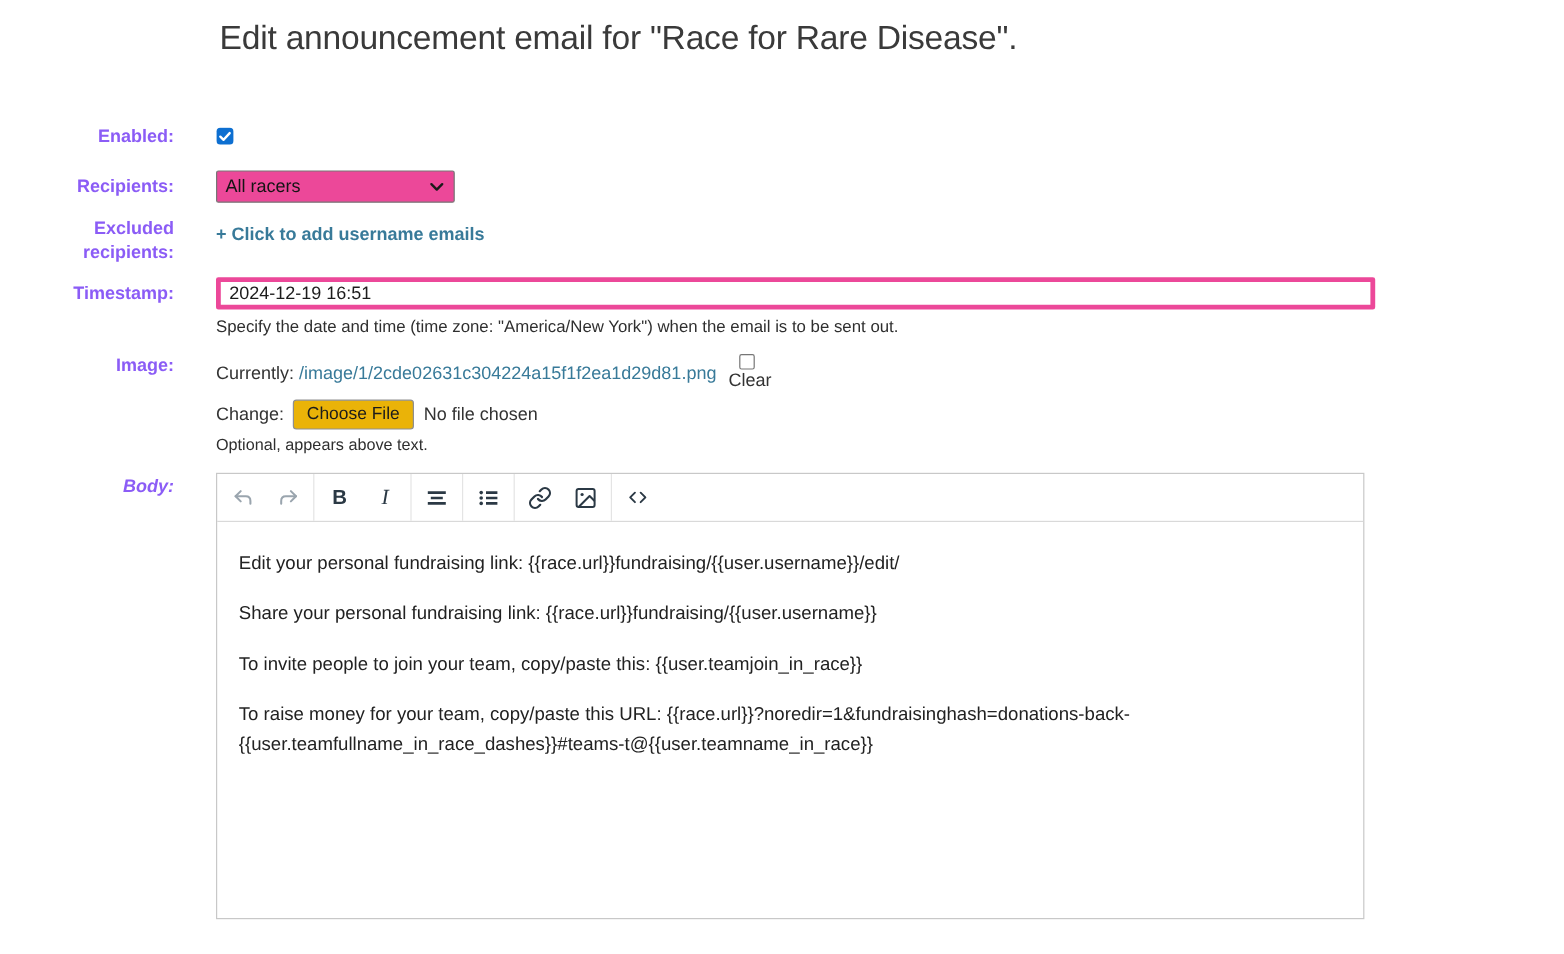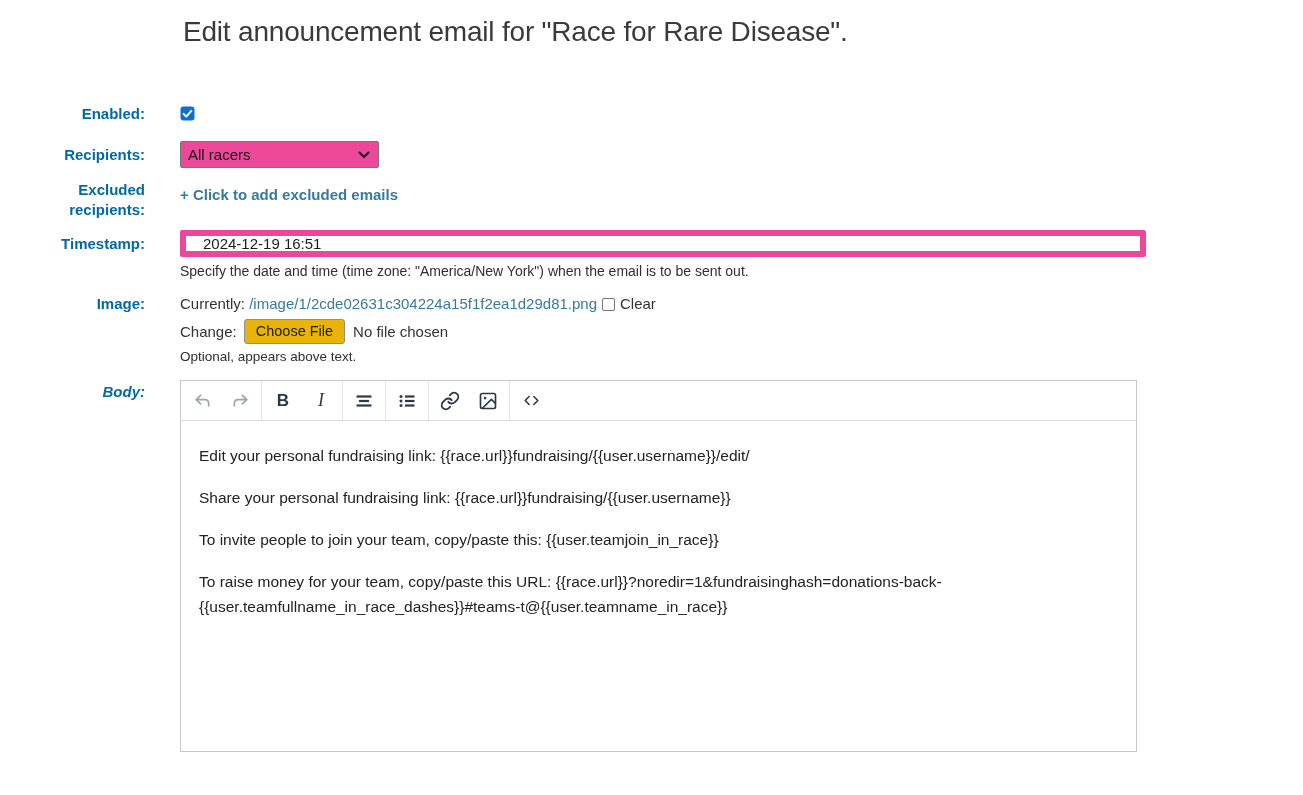--- a/index.html
+++ b/index.html
@@ -14,21 +14,21 @@
     font-size: 28px;
     font-weight: 400;
     color: #3a3a3a;
     letter-spacing: -0.2px;
   }
   .form { margin-top: 56px; }
   .row { display: flex; align-items: flex-start; }
   .row-label {
     width: 145px; flex: 0 0 145px;
     text-align: right;
-    font-size: 15px; font-weight: 700; color: #0369a1;
+    font-size: 15px; font-weight: 700; color: #8b5cf6;
     line-height: 20px;
   }
   .row-field { margin-left: 35px; flex: 1 1 auto; }
 
   .row-enabled    { margin-bottom: 16px; }
   .row-recipients { margin-bottom: 12px; }
   .row-excluded   { margin-bottom: 10px; }
   .row-timestamp  { margin-bottom: 15px; justify-content: flex-end; }
   .row-subject    { margin-bottom: 15px; }
   .row-image      { margin-bottom: 16px; }
@@ -55,40 +55,40 @@
     cursor: pointer;
   }
 
   
   .teal-link { color: #387a99; text-decoration: none; font-size: 15px; cursor: pointer; }
   .add-link { font-weight: 700; display: inline-block; padding-top: 6px; }
 
   
   .text-input {
     width: 966px; height: 27px;
-    border: 6px solid #ec4899; border-radius: 2px;
-    padding: 0 17px; font-size: 15px; color: #1c1c1c;
+    border: 4px solid #ec4899; border-radius: 2px;
+    padding: 0 7px; font-size: 15px; color: #1c1c1c;
     font-family: "Liberation Sans", sans-serif;
     background: #fff; display: block;
   }
   .help-text { margin-top: 6px; font-size: 14px; color: #2f2f2f; line-height: 16px; }
 
   
   .image-line { font-size: 15px; color: #333; line-height: 20px; display: flex; align-items: center; }
   .image-line + .image-line { margin-top: 5px; }
   .choose-file-btn {
     margin-left: 7px;
     padding: 3px 11px 4px;
     font-size: 14.5px; color: #1b1b1b;
     font-family: "Liberation Sans", sans-serif;
     background: #eab308; border: 1px solid #8f8f8f; border-radius: 3px;
     cursor: pointer;
   }
   .file-status { margin-left: 8px; color: #333; }
-  .clear-wrap { display: inline-flex; align-items: center; margin-left: 5px; }
+  .clear-wrap { display: inline-flex; align-items: center; margin-left: 5px; flex-direction: column; }
   .clear-label { margin-left: 5px; }
   .image-help { margin-top: 5px; font-size: 13.5px; color: #2f2f2f; }
 
   
   .editor {
     width: 957px;
     border: 1px solid #c8c8c8;
     background: #fff;
   }
   .editor-toolbar {
@@ -145,21 +145,21 @@
         <svg width="12" height="8" viewBox="0 0 12 8">
           <polyline points="1.5,1.5 6,6 10.5,1.5" fill="none" stroke="#1a1a1a" stroke-width="2" stroke-linecap="round" stroke-linejoin="round"></polyline>
         </svg>
       </div>
     </div>
   </div>
 
   <div class="row row-excluded">
     <div class="row-label">Excluded recipients:</div>
     <div class="row-field">
-      <a class="teal-link add-link">+ Click to add excluded emails</a>
+      <a class="teal-link add-link">+ Click to add username emails</a>
     </div>
   </div>
 
   <div class="row row-timestamp">
     <div class="row-label pt4">Timestamp:</div>
     <div class="row-field">
       <input type="text" class="text-input" value="2024-12-19 16:51" style="">
       <div class="help-text">Specify the date and time (time zone: "America/New York") when the email is to be sent out.</div>
     </div>
   </div>

